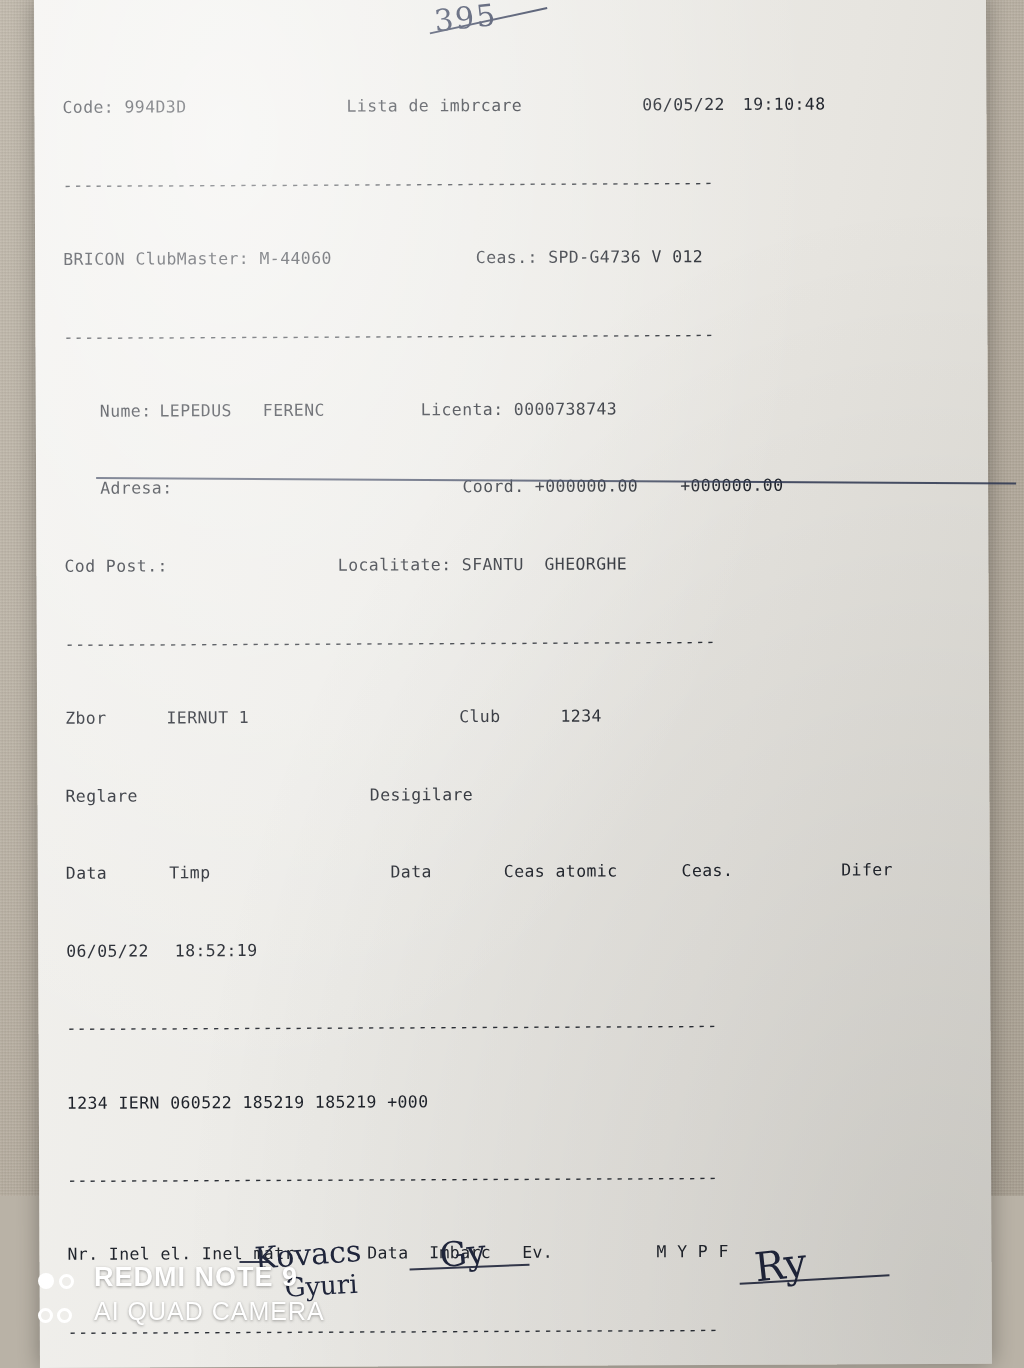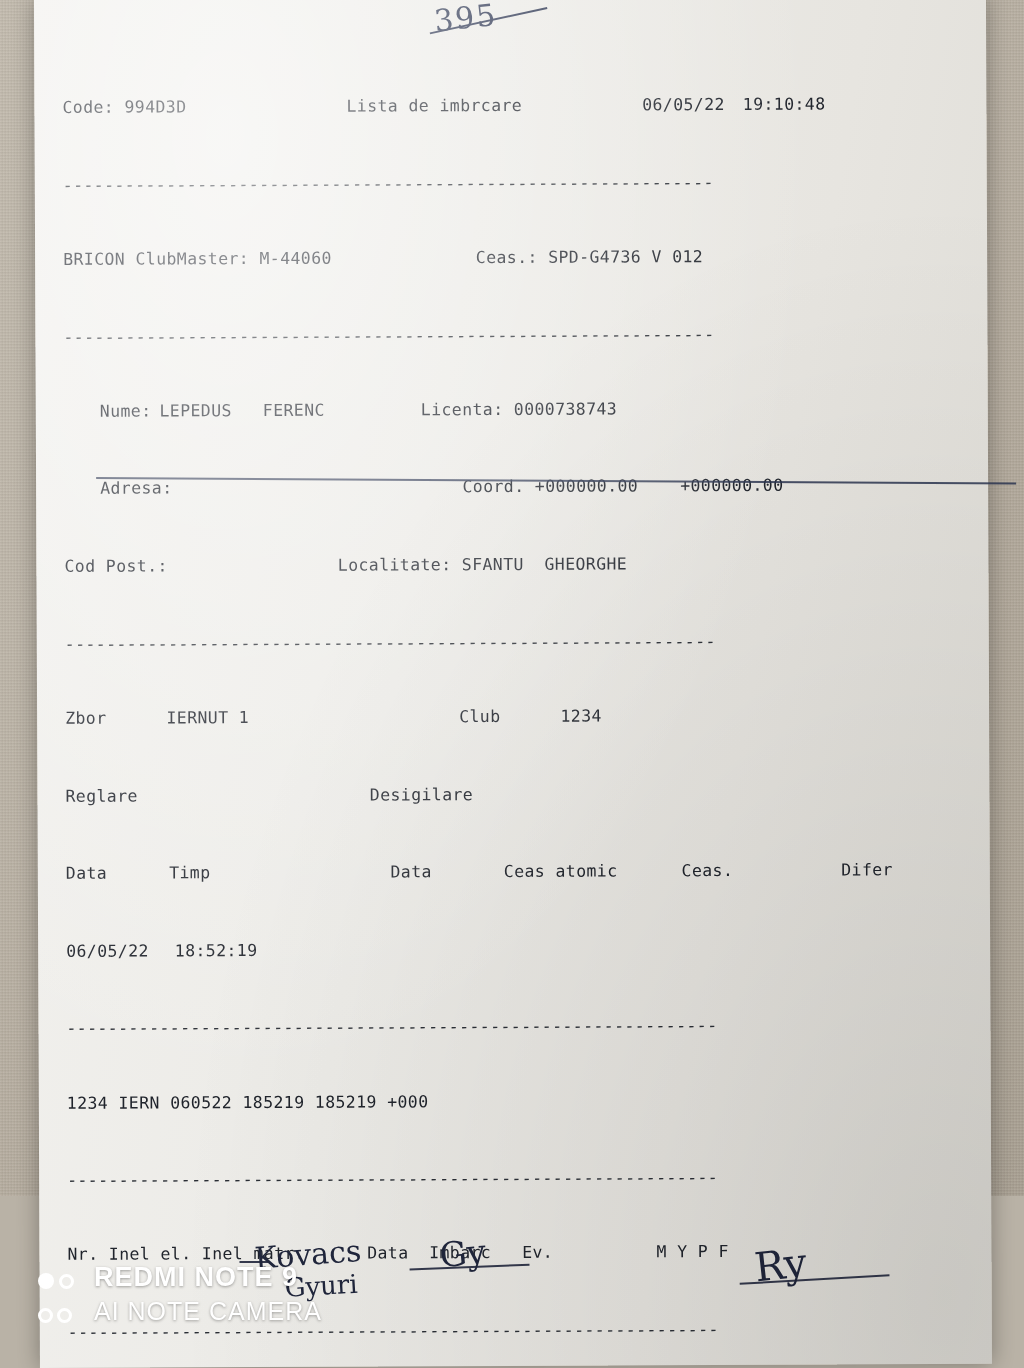--- a/index.html
+++ b/index.html
@@ -182,16 +182,16 @@
           <span class="dot"></span>
           <span class="ring"></span>
         </div>
       <div class="wm-row">
           <span class="ring"></span>
           <span class="ring"></span>
         </div>
     </div>
     <div class="wm-text">
       <div class="wm-line1">REDMI NOTE 9</div>
-      <div class="wm-line2">AI NOTE CAMERA</div>
+      <div class="wm-line2">AI QUAD CAMERA</div>
     </div>
   </div>
 </div>
 
 </body></html>

